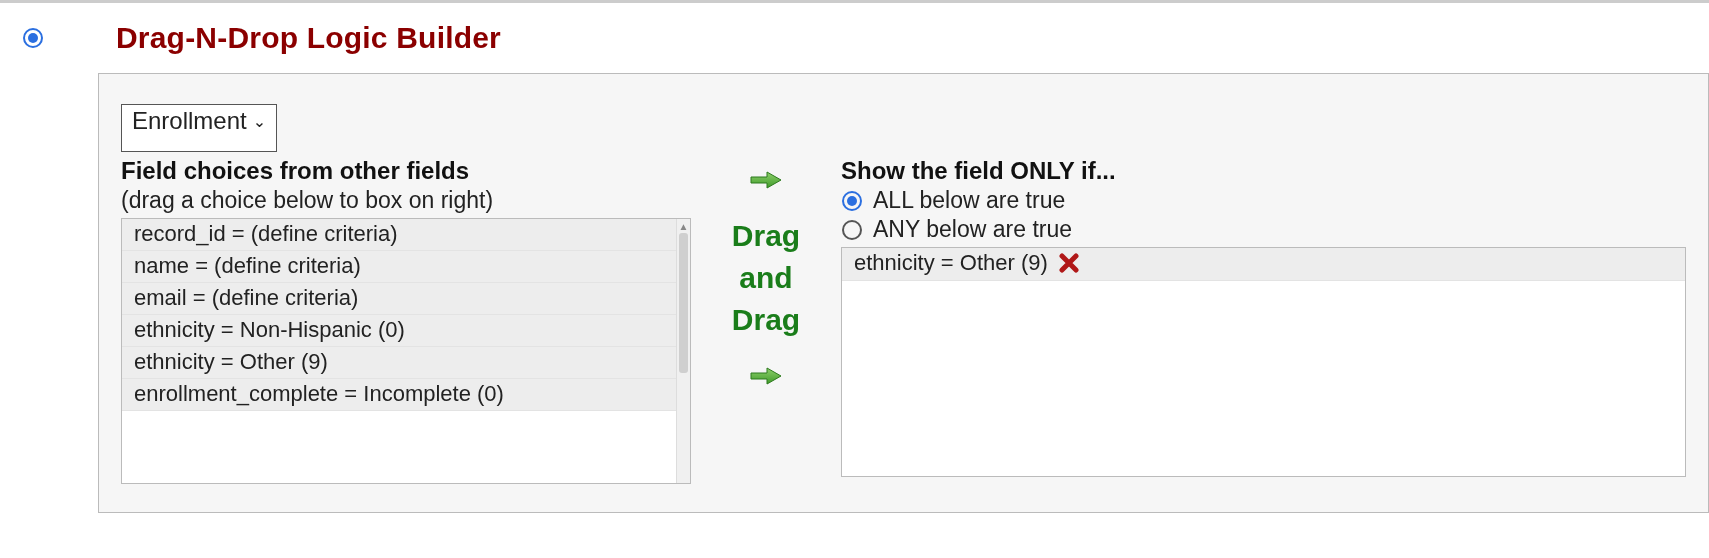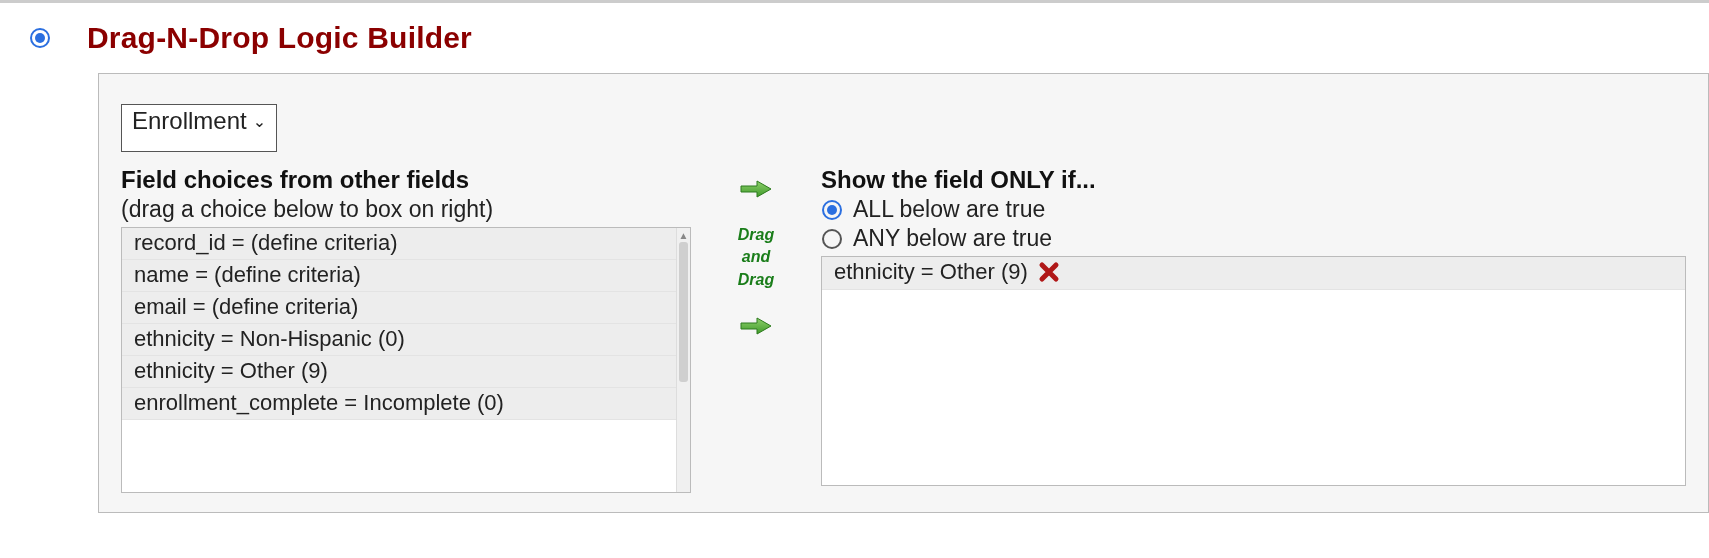--- a/index.html
+++ b/index.html
@@ -11,22 +11,22 @@
     color: #222;
     background: #fff;
   }
   .page {
     border-top: 3px solid #ccc;
     padding: 18px 0 0 0;
   }
   .header-row {
     display: flex;
     align-items: center;
-    gap: 36px;
-    padding-left: 29px;
+    gap: 72px;
+    padding-left: 22px;
   }
   .radio-outer {
     display: inline-flex;
     align-items: center;
     justify-content: center;
   }
   .radio-outer svg { display: block; }
   .title {
     color: #8B0000;
     font-weight: 700;
@@ -54,22 +54,22 @@
     background: #fff;
     padding: 2px 10px 16px 10px;
     font-size: 24px;
   }
   .select-wrap .chev {
     margin-left: 6px;
     font-size: 16px;
   }
   .columns {
     display: flex;
-    margin-top: 14px;
-    gap: 10px;
+    margin-top: 5px;
+    gap: 20px;
     align-items: flex-start;
   }
   .col-left { flex: 0 0 570px; }
   .section-h {
     font-weight: 700;
     font-size: 24px;
     color: #111;
   }
   .section-sub {
     font-size: 23px;
@@ -123,21 +123,21 @@
     white-space: nowrap;
   }
   .col-mid {
     flex: 0 0 110px;
     text-align: center;
     padding-top: 12px;
     color: #1a7d1a;
     font-weight: 700;
   }
   .arrow-svg { display: block; margin: 0 auto; }
-  .dd-text { font-size: 16px; line-height: 1.4; margin: 24px 0; font-style: italic; }
+  .dd-text { font-size: 30px; line-height: 1.4; margin: 24px 0; }
   .col-right { flex: 1 1 auto; }
   .radio-line {
     display: flex;
     align-items: center;
     gap: 10px;
     font-size: 23px;
     margin-top: 2px;
   }
   .drop-box {
     margin-top: 4px;

